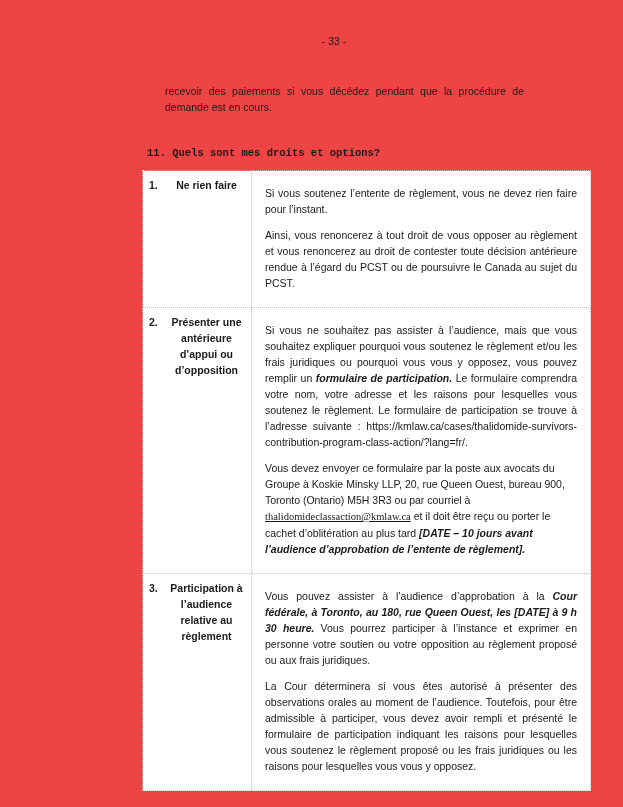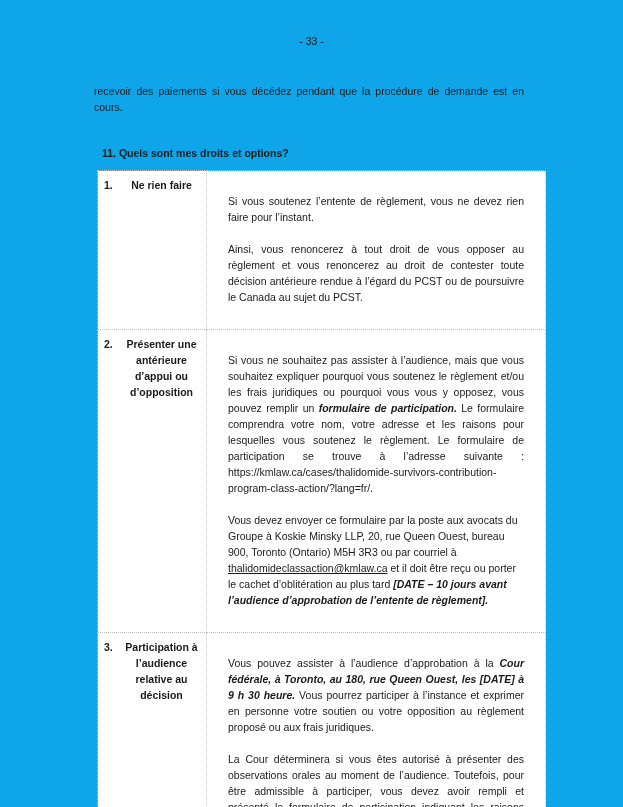--- a/index.html
+++ b/index.html
@@ -14,32 +14,34 @@
     font-family: "Liberation Sans", sans-serif;
     font-size: 10.5px;
     line-height: 16px;
     color: #1a1a1a;
   }
   .page {
     box-sizing: border-box;
     width: 623px;
     height: 807px;
     padding-top: 33px;
-    background: #0ea5e9;
+    background: #ef4444;
+    padding-left: 45px;
   }
   .page-number {
     text-align: center;
   }
   .intro {
-    margin: 34px 99px 0 94px;
+    margin: 34px 99px 0 120px;
     text-align: justify;
   }
   .heading {
     margin: 30px 99px 0 102px;
     font-weight: bold;
+    font-family: Liberation Mono, monospace;
   }
   table.options {
     border-collapse: collapse;
     margin: 9px 0 0 97px;
     width: 426px;
     table-layout: fixed;
   }
   table.options td {
     border: 1px dotted #c2c2c2;
     vertical-align: top;
@@ -60,29 +62,29 @@
   .num {
     width: 17px;
     flex: none;
   }
   .ltx {
     flex: 1;
     overflow-wrap: anywhere;
     text-align: center;
   }
   p {
-    margin: 16px;
+    margin: 8px;
   }
   p + p {
     margin-top: 10px;
   }
   .just { text-align: justify; }
   .left { text-align: left; }
   .b { font-weight: bold; font-style: italic; }
-  .u { text-decoration: underline; }
+  .u { text-decoration: underline; font-family: Liberation Serif, serif; }
 </style>
 </head>
 <body>
 
 <div class="page">
 
   <div class="page-number">- 33 -</div>
 
   <p class="intro">recevoir des paiements si vous décédez pendant que la procédure de demande est en cours.</p>
 
@@ -111,21 +113,21 @@
       </td>
       <td class="c2">
         <p class="just"><span>Si vous ne souhaitez pas assister à l’audience, mais que vous souhaitez expliquer pourquoi vous soutenez le règlement et/ou les frais juridiques ou pourquoi vous vous y opposez, vous pouvez remplir un </span><span class="b">formulaire de participation.</span><span> Le formulaire comprendra votre nom, votre adresse et les raisons pour lesquelles vous soutenez le règlement. Le formulaire de participation se trouve à l’adresse suivante&nbsp;: </span><span>https://kmlaw.ca/cases/thalidomide-survivors-contribution-program-class-action/?lang=fr/.</span></p>
         <p class="left"><span>Vous devez envoyer ce formulaire par la poste aux avocats du Groupe à Koskie Minsky LLP, 20, rue Queen Ouest, bureau 900, Toronto (Ontario) M5H 3R3 ou par courriel à </span><span class="u">thalidomideclassaction@kmlaw.ca</span><span> et il doit être reçu ou porter le cachet d’oblitération au plus tard </span><span class="b">[DATE – 10 jours avant l’audience d’approbation de l’entente de règlement].</span></p>
       </td>
     </tr>
     <tr style="height:196px;">
       <td class="c1">
         <div class="lbl">
           <span class="num">3.</span>
-          <span class="ltx">Participation à l’audience relative au décision</span>
+          <span class="ltx">Participation à l’audience relative au règlement</span>
         </div>
       </td>
       <td class="c2">
         <p class="just"><span>Vous pouvez assister à l’audience d’approbation à la </span><span class="b">Cour fédérale, à Toronto, au 180, rue Queen Ouest, les [DATE] à 9 h 30 heure.</span><span> Vous pourrez participer à l’instance et exprimer en personne votre soutien ou votre opposition au règlement proposé ou aux frais juridiques.</span></p>
         <p class="just"><span>La Cour déterminera si vous êtes autorisé à présenter des observations orales au moment de l’audience. Toutefois, pour être admissible à participer, vous devez avoir rempli et présenté le formulaire de participation indiquant les raisons pour lesquelles vous soutenez le règlement proposé ou les frais juridiques ou les raisons pour lesquelles vous vous y opposez.</span></p>
       </td>
     </tr>
   </tbody>
     </table>
 

